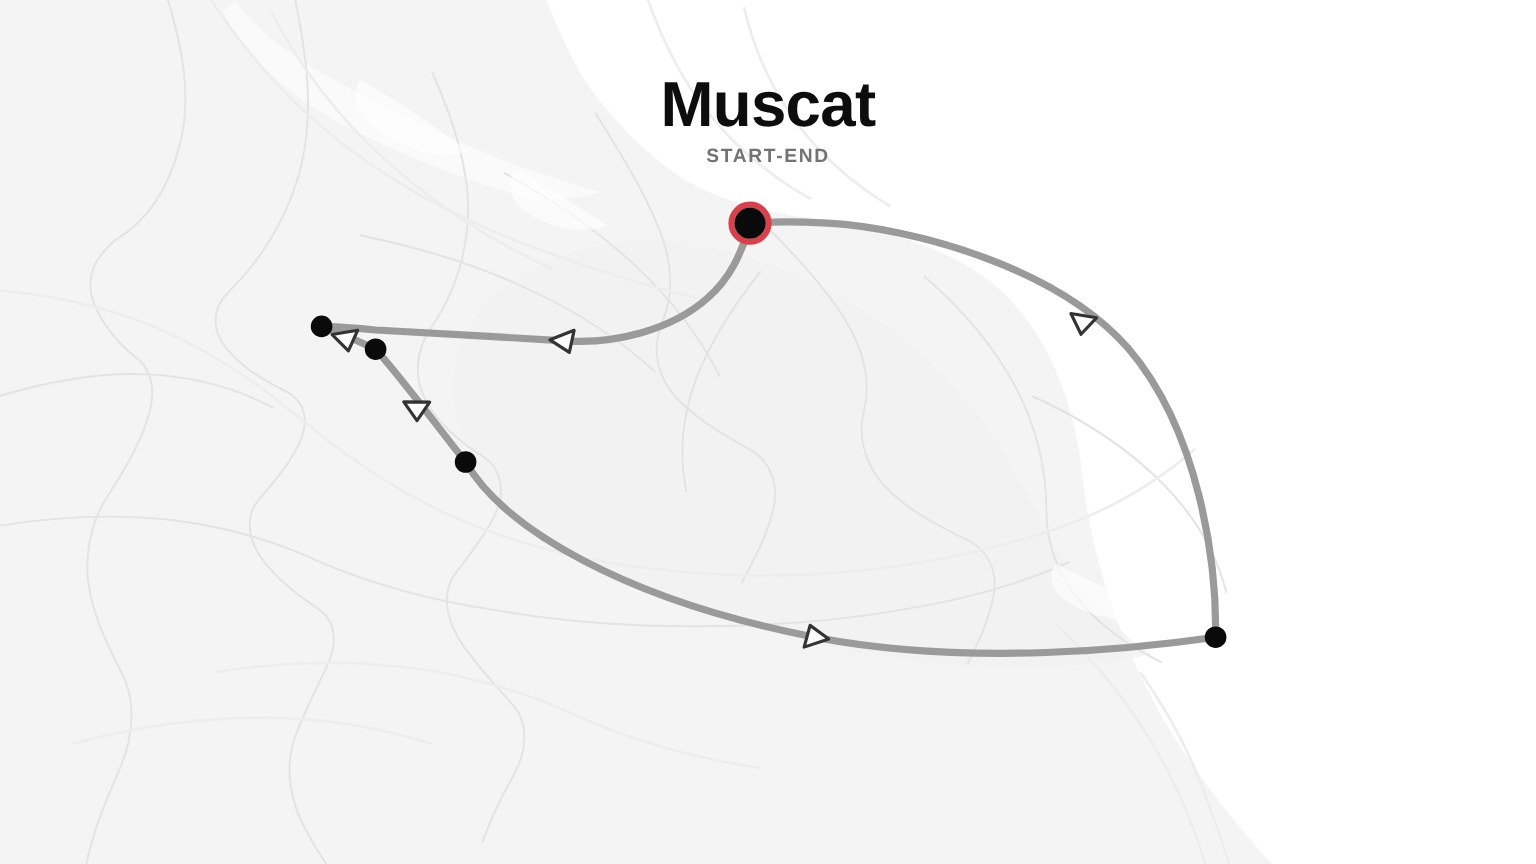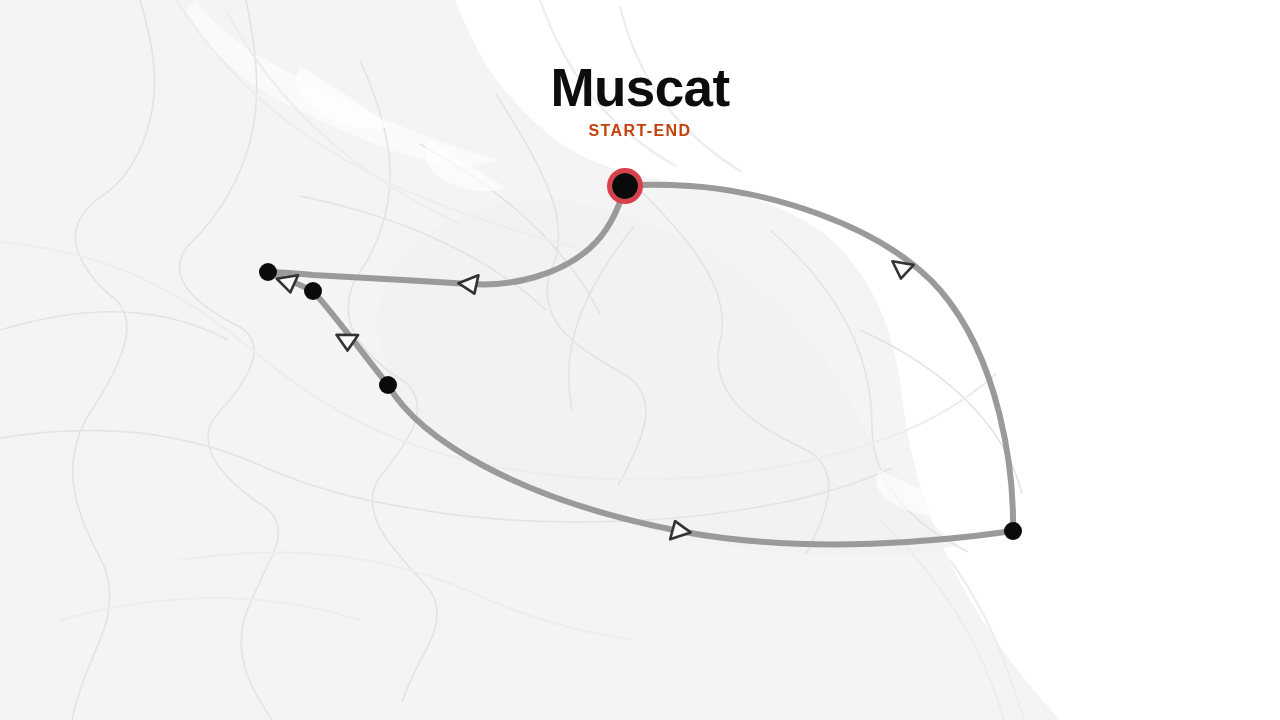--- a/index.html
+++ b/index.html
@@ -47,21 +47,21 @@
     letter-spacing: -0.6px;
     color: #0d0d0d;
     font-family: "Liberation Sans", "DejaVu Sans", sans-serif;
   }
   #place-subtitle {
     margin: 6px 0 0 0;
     font-size: 16px;
     line-height: 18px;
     font-weight: 700;
     letter-spacing: 1.4px;
-    color: #c2410c;
+    color: #737373;
     font-family: "Liberation Sans", "DejaVu Sans", sans-serif;
   }
 </style>
 </head>
 <body>
 
 <div id="map-root">
 
   <svg id="basemap-layer" viewBox="0 0 1280 720" xmlns="http://www.w3.org/2000/svg">
     <rect x="0" y="0" width="1280" height="720" fill="#f4f4f4"></rect>

